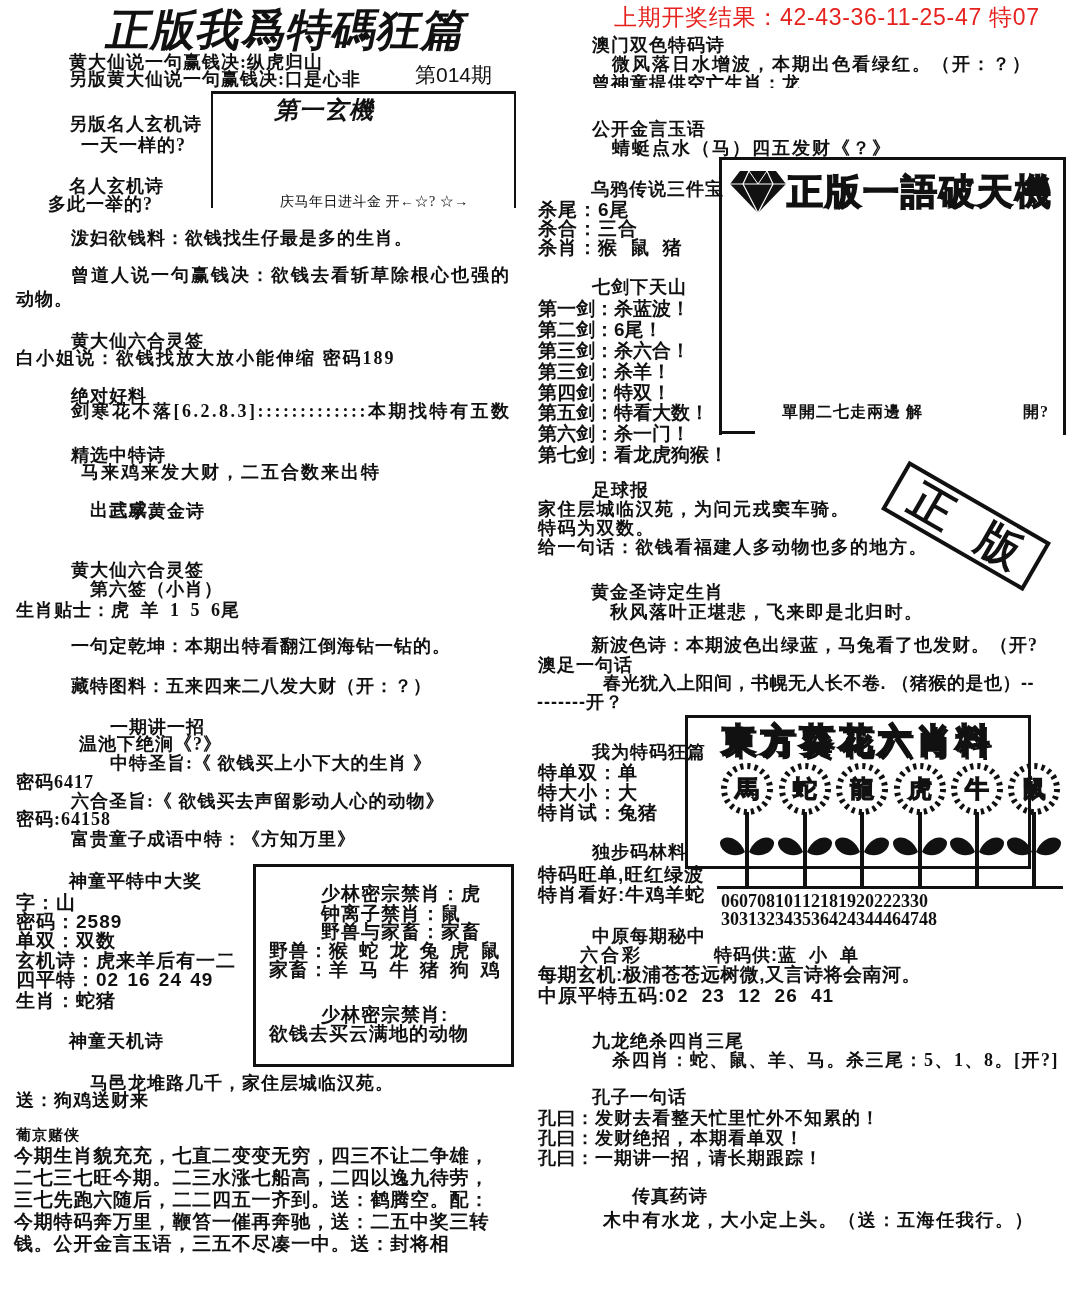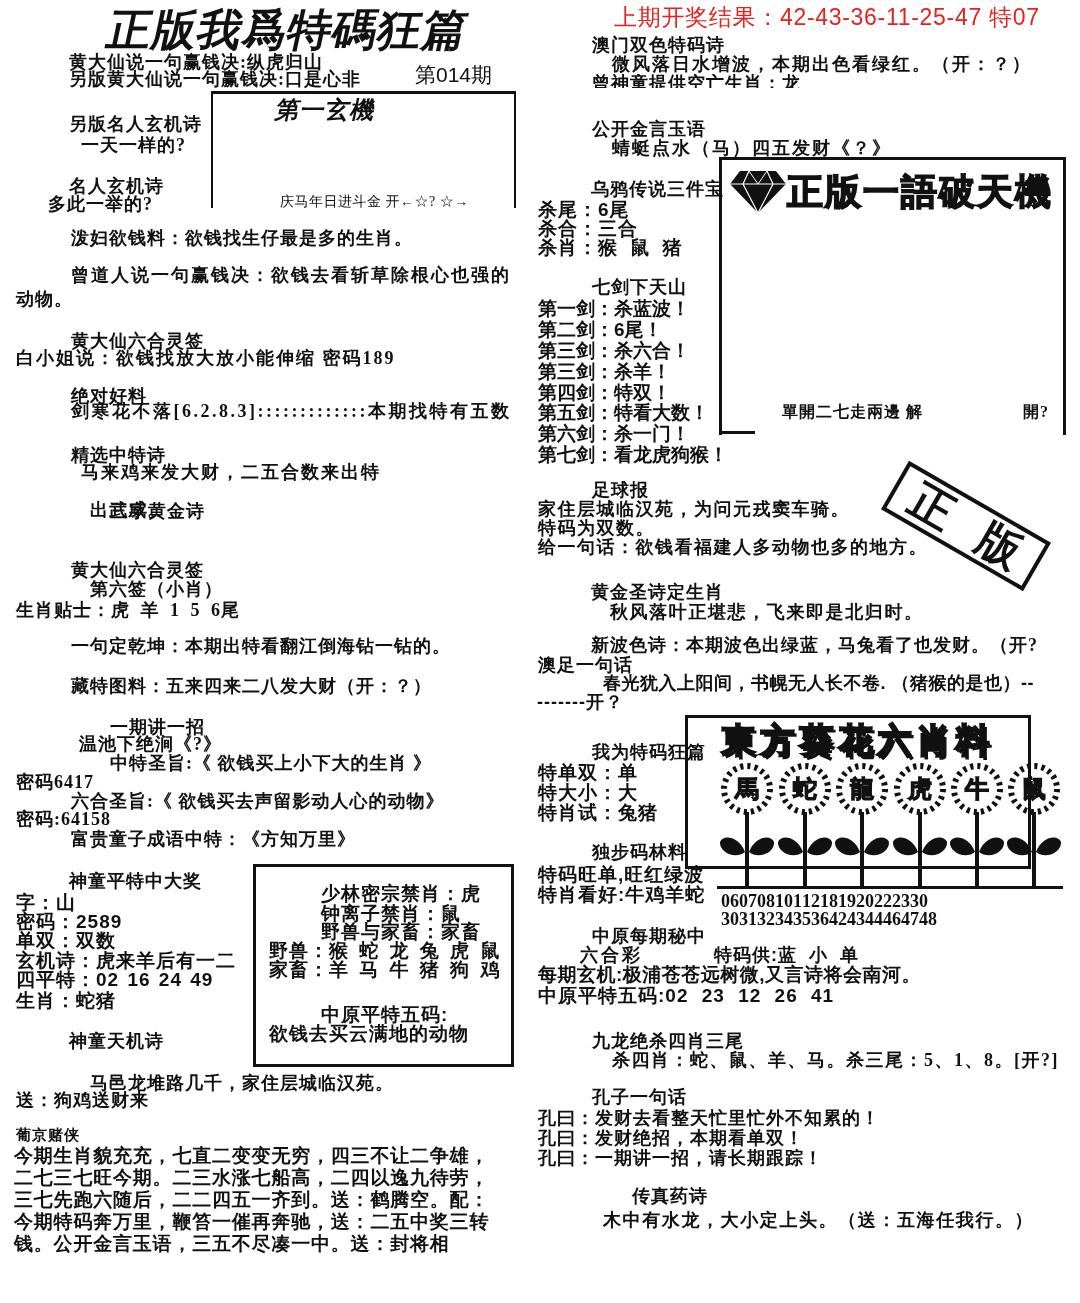--- a/index.html
+++ b/index.html
@@ -90,21 +90,21 @@
 <div class="t sans f19" style="left:16px;top:970px;word-spacing:2px">四平特：02 16 24 49</div>
 <div class="t sans f19" style="left:16px;top:991px">生肖：蛇猪</div>
 
 <div class="box" style="left:253px;top:864px;width:261px;height:203px;border-width:3px"></div>
 <div class="t sans f19" style="left:321px;top:884px">少林密宗禁肖：虎</div>
 <div class="t sans f19" style="left:321px;top:904px">钟离子禁肖：鼠</div>
 <div class="t sans f19" style="left:321px;top:922px">野兽与家畜：家畜</div>
 
 <div class="t sans f19" style="left:269px;top:941px;word-spacing:4px">野兽：猴 蛇 龙 兔 虎 鼠</div>
 <div class="t sans f19" style="left:269px;top:960px;word-spacing:4px">家畜：羊 马 牛 猪 狗 鸡</div>
-<div class="t sans f19" style="left:321px;top:1005px">中原平特五码:</div>
+<div class="t sans f19" style="left:321px;top:1005px">少林密宗禁肖:</div>
 <div class="t sans f19" style="left:269px;top:1024px">欲钱去买云满地的动物</div>
 
 <div class="t" style="left:69px;top:1032px">神童天机诗</div>
 <div class="t" style="left:90px;top:1074px">马邑龙堆路几千，家住层城临汉苑。</div>
 <div class="t" style="left:16px;top:1091px">送：狗鸡送财来</div>
 
 <div class="t sans" style="left:16px;top:1127px;font-size:15px;line-height:16px">葡京赌侠</div>
 <div class="t sans pj" style="left:14px;top:1146px">今期生肖貌充充，七直二变变无穷，四三不让二争雄，</div>
 <div class="t sans pj" style="left:14px;top:1168px">二七三七旺今期。二三水涨七船高，二四以逸九待劳，</div>
 <div class="t sans pj" style="left:14px;top:1190px">三七先跑六随后，二二四五一齐到。送：鹤腾空。配：</div>

